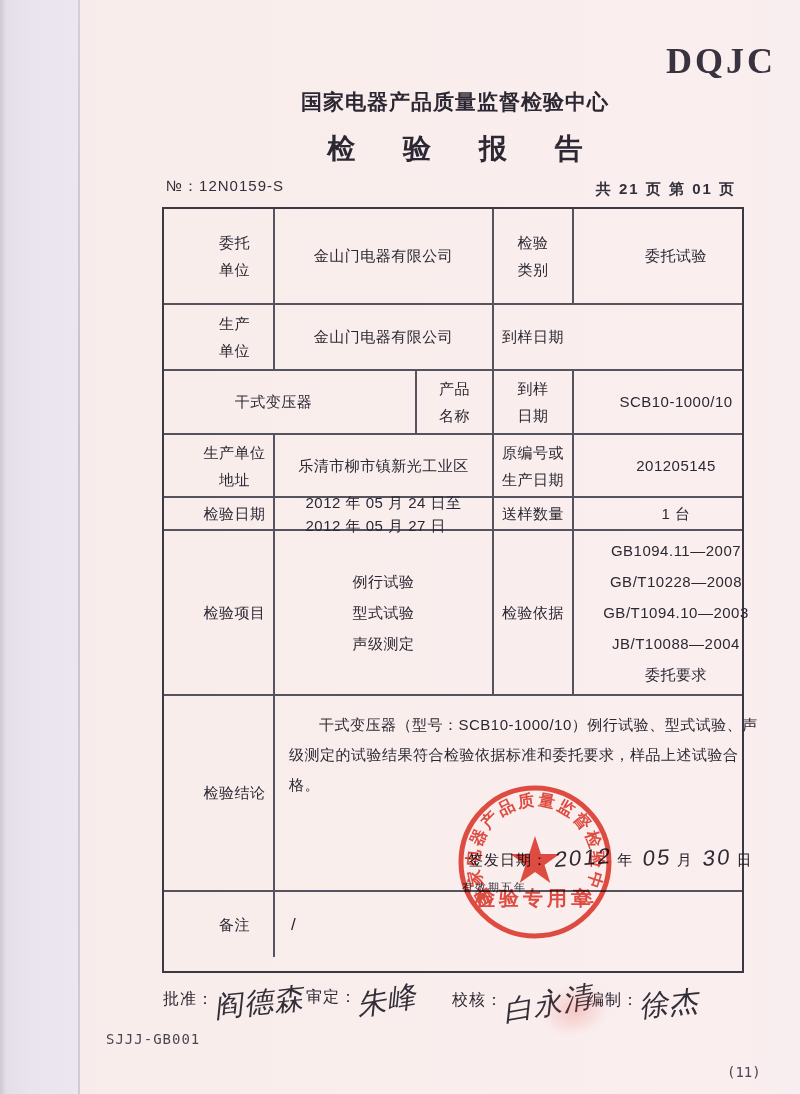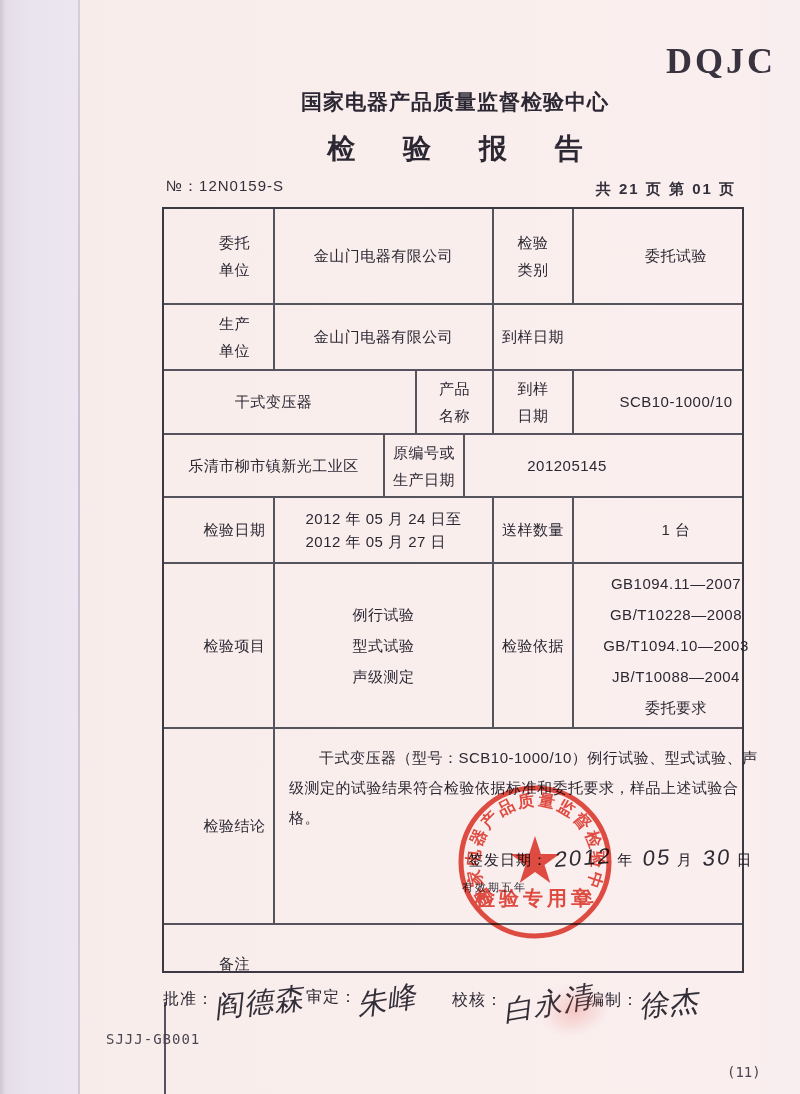--- a/index.html
+++ b/index.html
@@ -54,21 +54,21 @@
     box-sizing:border-box;display:flex;align-items:center;justify-content:center;
     font-size:15px;color:#2b2833;text-align:center;line-height:28px;letter-spacing:.5px;
   }
   .tcell + .tcell{border-left:2px solid #55535e;}
   .c1{width:77px;flex:0 0 77px;margin-left:32px;}
   .c2{width:219px;flex:0 0 219px;}
   .c3{width:80px;flex:0 0 80px;}
   .c4{width:206px;flex:0 0 206px;}
   .cwide{width:505px;flex:0 0 505px;}
   .h1{height:94px;} .h2{height:66px;} .h3{height:64px;} .h4{height:63px;}
-  .h5{height:66px;} .h6{height:165px;} .h7{height:196px;} .h8{height:67px;flex-direction:column;}
+  .h5{height:33px;} .h6{height:165px;} .h7{height:196px;} .h8{height:67px;}
   .w2{display:inline-block;width:36px;line-height:27px;}
   .w42{display:inline-block;width:66px;line-height:27px;}
   .w44{display:inline-block;width:68px;line-height:27px;}
   .nowrap{white-space:nowrap;}
   .two-line{line-height:23px;text-align:left;display:inline-block;}
   .stack{line-height:31px;}
   .stack div{white-space:nowrap;}
   .concl-cell{align-items:flex-start;justify-content:flex-start;}
   .concl-text{
     margin:14px 10px 0 14px;text-align:left;text-indent:2em;
@@ -169,20 +169,23 @@
         </div>
       <div class="tcell c3">
           <span class="w2">到样日期</span>
         </div>
       <div class="tcell c4">
           <span>SCB10-1000/10</span>
         </div>
     </div>
 
     <div class="trow h4">
+      <div class="tcell c1">
+          <span class="w42">生产单位地址</span>
+        </div>
       <div class="tcell c2">
           <span>乐清市柳市镇新光工业区</span>
         </div>
       <div class="tcell c3">
           <span class="w44">原编号或生产日期</span>
         </div>
       <div class="tcell c4">
           <span>201205145</span>
         </div>
     </div>

